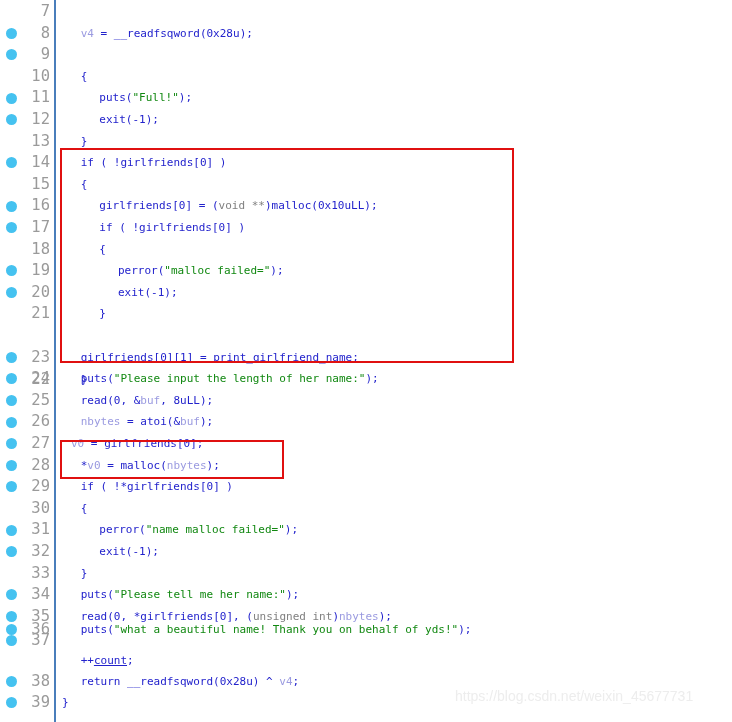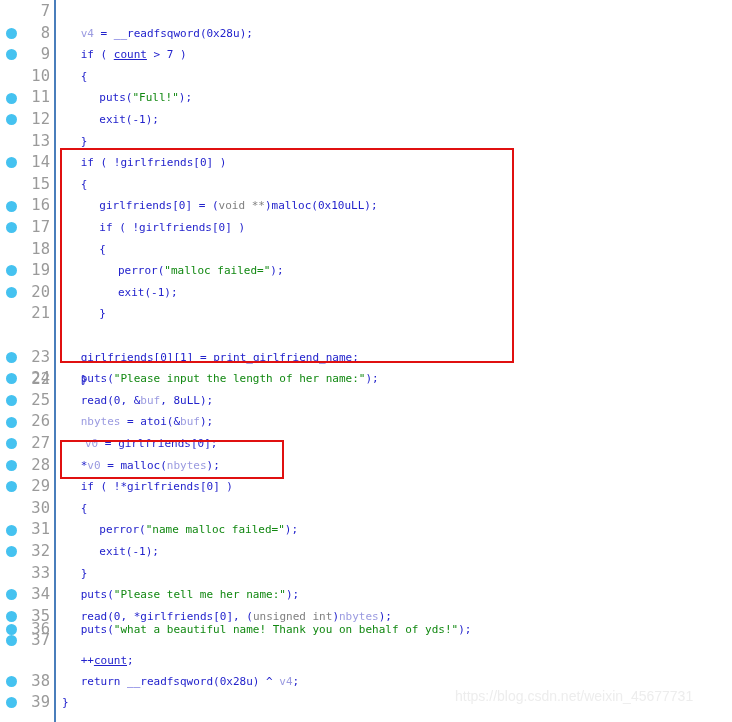--- a/index.html
+++ b/index.html
@@ -103,39 +103,39 @@
 <body>
 
 <div id="editor">
 
   <div class="gutter"></div>
   <div class="gutter-rule"></div>
 
   <div id="rows">
       <div class="row" style="top: 1px;"><span class="lnum">7</span><span class="code" style="left: 62px;"></span></div>
       <div class="row" style="top: 22.6px;"><span class="bp" style="background: rgb(69, 194, 240);"></span><span class="lnum">8</span><span class="code" style="left: 80.66px;"><span class="var">v4</span><span class="fn"> = </span><span class="fn">__readfsqword</span><span class="fn">(</span><span class="num">0x28u</span><span class="fn">);</span></span></div>
-      <div class="row" style="top: 44.2px;"><span class="bp" style="background: rgb(69, 194, 240);"></span><span class="lnum">9</span><span class="code" style="left: 80.66px;"><span class="fn">if ( </span><span class="glob">count</span><span class="fn"> &gt; </span><span class="num">7</span><span class="fn"> )</span></span></div>
+      <div class="row" style="top: 44.2px;"><span class="bp" style="background: rgb(69, 194, 240);"></span><span class="lnum">9</span></div>
       <div class="row" style="top: 65.8px;"><span class="lnum">10</span><span class="code" style="left: 80.66px;"><span class="fn">{</span></span></div>
       <div class="row" style="top: 87.4px;"><span class="bp" style="background: rgb(69, 194, 240);"></span><span class="lnum">11</span><span class="code" style="left: 99.32px;"><span class="fn">puts</span><span class="fn">(</span><span class="str">"Full!"</span><span class="fn">);</span></span></div>
       <div class="row" style="top: 109px;"><span class="bp" style="background: rgb(69, 194, 240);"></span><span class="lnum">12</span><span class="code" style="left: 99.32px;"><span class="fn">exit</span><span class="fn">(-</span><span class="num">1</span><span class="fn">);</span></span></div>
       <div class="row" style="top: 130.6px;"><span class="lnum">13</span><span class="code" style="left: 80.66px;"><span class="fn">}</span></span></div>
       <div class="row" style="top: 152.2px;"><span class="bp" style="background: rgb(69, 194, 240);"></span><span class="lnum">14</span><span class="code" style="left: 80.66px;"><span class="fn">if ( !</span><span class="fn">girlfriends</span><span class="fn">[</span><span class="num">0</span><span class="fn">] )</span></span></div>
       <div class="row" style="top: 173.8px;"><span class="lnum">15</span><span class="code" style="left: 80.66px;"><span class="fn">{</span></span></div>
       <div class="row" style="top: 195.4px;"><span class="bp" style="background: rgb(69, 194, 240);"></span><span class="lnum">16</span><span class="code" style="left: 99.32px;"><span class="fn">girlfriends</span><span class="fn">[</span><span class="num">0</span><span class="fn">] = (</span><span class="k">void</span><span class="fn"> </span><span class="k">**</span><span class="fn">)</span><span class="fn">malloc</span><span class="fn">(</span><span class="num">0x10uLL</span><span class="fn">);</span></span></div>
       <div class="row" style="top: 217px;"><span class="bp" style="background: rgb(69, 194, 240);"></span><span class="lnum">17</span><span class="code" style="left: 99.32px;"><span class="fn">if ( !</span><span class="fn">girlfriends</span><span class="fn">[</span><span class="num">0</span><span class="fn">] )</span></span></div>
       <div class="row" style="top: 238.6px;"><span class="lnum">18</span><span class="code" style="left: 99.32px;"><span class="fn">{</span></span></div>
       <div class="row" style="top: 260.2px;"><span class="bp" style="background: rgb(69, 194, 240);"></span><span class="lnum">19</span><span class="code" style="left: 117.98px;"><span class="fn">perror</span><span class="fn">(</span><span class="str">"malloc failed="</span><span class="fn">);</span></span></div>
       <div class="row" style="top: 281.8px;"><span class="bp" style="background: rgb(69, 194, 240);"></span><span class="lnum">20</span><span class="code" style="left: 117.98px;"><span class="fn">exit</span><span class="fn">(-</span><span class="num">1</span><span class="fn">);</span></span></div>
       <div class="row" style="top: 303.4px;"><span class="lnum">21</span><span class="code" style="left: 99.32px;"><span class="fn">}</span></span></div>
       <div class="row" style="top: 325px; margin-top: 44px;"><span class="lnum">22</span><span class="code" style="left: 80.66px;"><span class="fn">}</span></span></div>
       <div class="row" style="top: 346.6px;"><span class="bp" style="background: rgb(69, 194, 240);"></span><span class="lnum">23</span><span class="code" style="left: 80.66px;"><span class="fn">girlfriends</span><span class="fn">[</span><span class="num">0</span><span class="fn">][</span><span class="num">1</span><span class="fn">] = </span><span class="glob">print_girlfriend_name</span><span class="fn">;</span></span></div>
       <div class="row" style="top: 368.2px;"><span class="bp" style="background: rgb(69, 194, 240);"></span><span class="lnum">24</span><span class="code" style="left: 80.66px;"><span class="fn">puts</span><span class="fn">(</span><span class="str">"Please input the length of her name:"</span><span class="fn">);</span></span></div>
       <div class="row" style="top: 389.8px;"><span class="bp" style="background: rgb(69, 194, 240);"></span><span class="lnum">25</span><span class="code" style="left: 80.66px;"><span class="fn">read</span><span class="fn">(</span><span class="num">0</span><span class="fn">, &amp;</span><span class="var">buf</span><span class="fn">, </span><span class="num">8uLL</span><span class="fn">);</span></span></div>
       <div class="row" style="top: 411.4px;"><span class="bp" style="background: rgb(69, 194, 240);"></span><span class="lnum">26</span><span class="code" style="left: 80.66px;"><span class="var">nbytes</span><span class="fn"> = </span><span class="fn">atoi</span><span class="fn">(&amp;</span><span class="var">buf</span><span class="fn">);</span></span></div>
-      <div class="row" style="top: 433px;"><span class="bp" style="background: rgb(69, 194, 240);"></span><span class="lnum">27</span><span class="code" style="left: 85px;"><span class="var">v0</span><span class="fn"> = </span><span class="fn">girlfriends</span><span class="fn">[</span><span class="num">0</span><span class="fn">];</span></span></div>
+      <div class="row" style="top: 433px;"><span class="bp" style="background: rgb(69, 194, 240);"></span><span class="lnum">27</span><span class="code" style="left: 71px;"><span class="var">v0</span><span class="fn"> = </span><span class="fn">girlfriends</span><span class="fn">[</span><span class="num">0</span><span class="fn">];</span></span></div>
       <div class="row" style="top: 454.6px;"><span class="bp" style="background: rgb(69, 194, 240);"></span><span class="lnum">28</span><span class="code" style="left: 80.66px;"><span class="fn">*</span><span class="var">v0</span><span class="fn"> = </span><span class="fn">malloc</span><span class="fn">(</span><span class="var">nbytes</span><span class="fn">);</span></span></div>
       <div class="row" style="top: 476.2px;"><span class="bp" style="background: rgb(69, 194, 240);"></span><span class="lnum">29</span><span class="code" style="left: 80.66px;"><span class="fn">if ( !*</span><span class="fn">girlfriends</span><span class="fn">[</span><span class="num">0</span><span class="fn">] )</span></span></div>
       <div class="row" style="top: 497.8px;"><span class="lnum">30</span><span class="code" style="left: 80.66px;"><span class="fn">{</span></span></div>
       <div class="row" style="top: 519.4px;"><span class="bp" style="background: rgb(69, 194, 240);"></span><span class="lnum">31</span><span class="code" style="left: 99.32px;"><span class="fn">perror</span><span class="fn">(</span><span class="str">"name malloc failed="</span><span class="fn">);</span></span></div>
       <div class="row" style="top: 541px;"><span class="bp" style="background: rgb(69, 194, 240);"></span><span class="lnum">32</span><span class="code" style="left: 99.32px;"><span class="fn">exit</span><span class="fn">(-</span><span class="num">1</span><span class="fn">);</span></span></div>
       <div class="row" style="top: 562.6px;"><span class="lnum">33</span><span class="code" style="left: 80.66px;"><span class="fn">}</span></span></div>
       <div class="row" style="top: 584.2px;"><span class="bp" style="background: rgb(69, 194, 240);"></span><span class="lnum">34</span><span class="code" style="left: 80.66px;"><span class="fn">puts</span><span class="fn">(</span><span class="str">"Please tell me her name:"</span><span class="fn">);</span></span></div>
       <div class="row" style="top: 605.8px;"><span class="bp" style="background: rgb(69, 194, 240);"></span><span class="lnum">35</span><span class="code" style="left: 80.66px;"><span class="fn">read</span><span class="fn">(</span><span class="num">0</span><span class="fn">, *</span><span class="fn">girlfriends</span><span class="fn">[</span><span class="num">0</span><span class="fn">], (</span><span class="k">unsigned int</span><span class="fn">)</span><span class="var">nbytes</span><span class="fn">);</span></span></div>
       <div class="row" style="top: 619px;"><span class="bp" style="background: rgb(69, 194, 240);"></span><span class="lnum">36</span><span class="code" style="left: 80.66px;"><span class="fn">puts</span><span class="fn">(</span><span class="str">"what a beautiful name! Thank you on behalf of yds!"</span><span class="fn">);</span></span></div>
       <div class="row" style="top: 630px; padding-left: 32px;"><span class="bp" style="background: rgb(69, 194, 240);"></span><span class="lnum">37</span><span class="code" style="left: 80.66px; margin-top: 20px;"><span class="fn">++</span><span class="glob">count</span><span class="fn">;</span></span></div>

